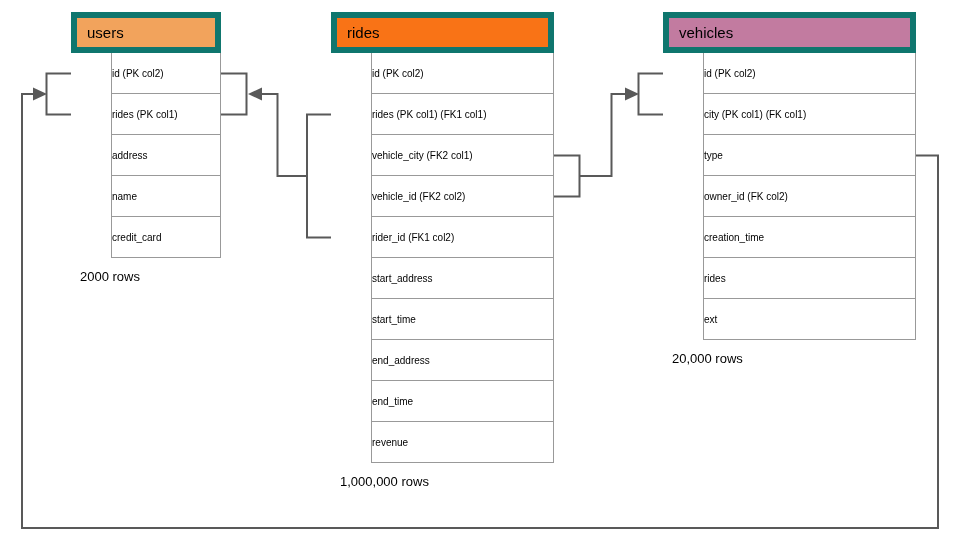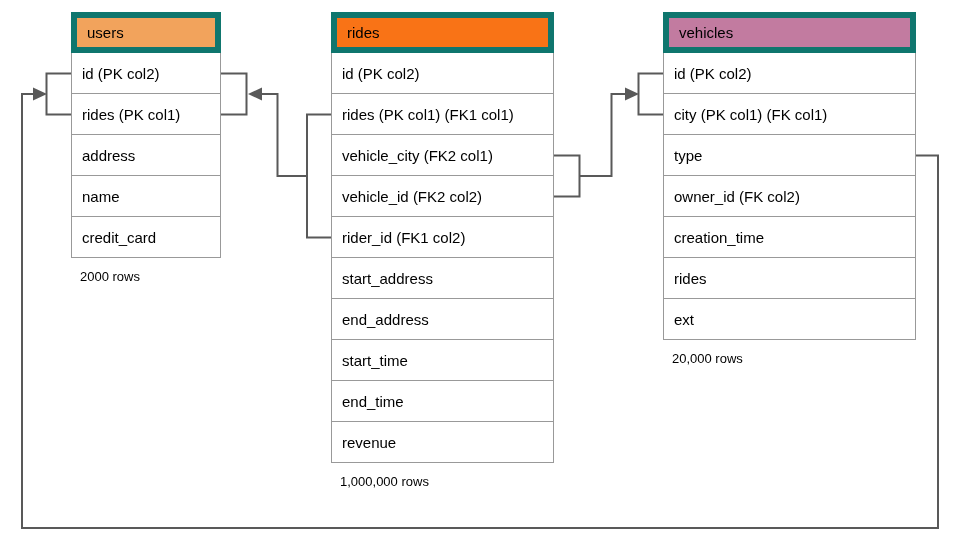--- a/index.html
+++ b/index.html
@@ -6,22 +6,22 @@
   body{width:960px;height:540px;position:relative;overflow:hidden;
        font-family:"Liberation Sans",sans-serif;color:#000;}
   .canvas{position:absolute;left:0;top:0;width:960px;height:540px;}
   svg.connectors{position:absolute;left:0;top:0;width:960px;height:540px;}
   svg.connectors path{fill:none;stroke:#595959;stroke-width:2;}
   svg.connectors polygon{fill:#595959;stroke:none;}
   .table{position:absolute;background:#fff;}
   .thead{box-sizing:border-box;height:41px;display:flex;align-items:center;
          padding-left:10px;font-size:15px;border:6px solid #0f766e;}
   .cell{box-sizing:border-box;height:41px;display:flex;align-items:center;
-        padding-left:10px;font-size:15px;background:#fff;
-        border:1px solid #999999;border-top:none;}
+        font-size:10px;background:#fff;
+        border:1px solid #999999;border-top:none;margin-left:40px;}
   .caption{margin-top:11px;padding-left:9px;font-size:13px;color:#000;}
 </style>
 </head>
 <body>
 
 <div class="canvas">
 
   <svg class="connectors" viewBox="0 0 960 540">
 
     <g>
@@ -57,22 +57,22 @@
 
   <div class="table" style="left:331px;top:12px;width:223px">
     <div class="thead" style="background: #f97316;">rides</div>
     <div class="tbody">
         <div class="cell">id (PK col2)</div>
         <div class="cell">rides (PK col1) (FK1 col1)</div>
         <div class="cell">vehicle_city (FK2 col1)</div>
         <div class="cell">vehicle_id (FK2 col2)</div>
         <div class="cell">rider_id (FK1 col2)</div>
         <div class="cell">start_address</div>
+        <div class="cell">start_time</div>
         <div class="cell">end_address</div>
-        <div class="cell">start_time</div>
         <div class="cell">end_time</div>
         <div class="cell">revenue</div>
       </div>
     <div class="caption">1,000,000 rows</div>
   </div>
 
   <div class="table" style="left:663px;top:12px;width:253px">
     <div class="thead" style="background: rgb(194, 123, 160);">vehicles</div>
     <div class="tbody">
         <div class="cell">id (PK col2)</div>

